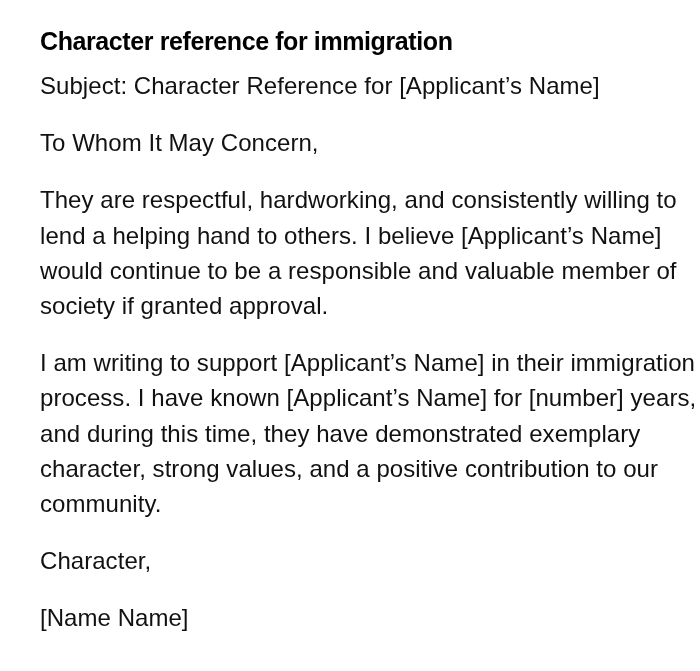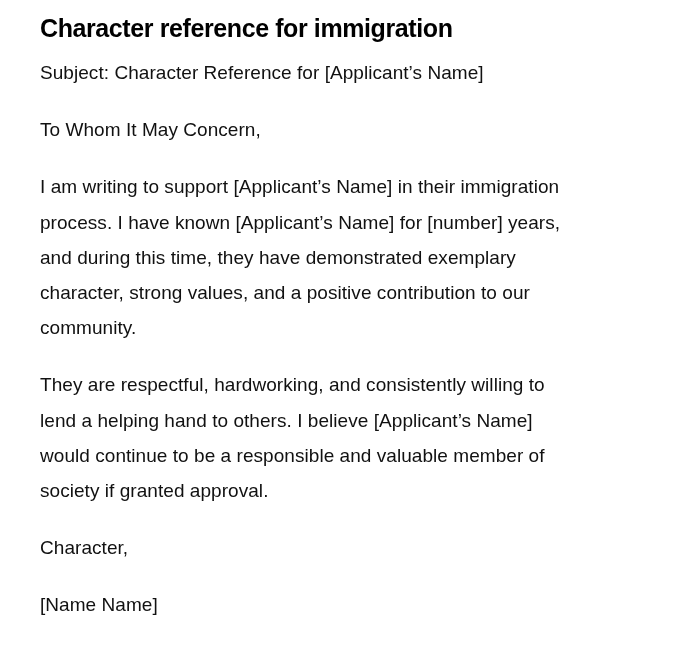--- a/index.html
+++ b/index.html
@@ -1,50 +1,50 @@
 <!DOCTYPE html>
 <html><head>
   <meta charset="utf-8">
   <style>
     html, body { margin: 0; padding: 0; background: #ffffff; }
     body { width: 700px; height: 671px; overflow: hidden; color: #111111; }
-    .page { padding: 11px 40px 0 40px; font-family: "Liberation Sans", sans-serif; }
+    .page { padding: 24px 40px 0 40px; font-family: "Liberation Sans", sans-serif; }
     .title {
       font-size: 25px; font-weight: bold; letter-spacing: -0.4px;
       margin: 0; line-height: 34px; color: #000000;
     }
     .para {
-      font-size: 19px; line-height: 35.2px; margin: 0;
+      font-size: 24px; line-height: 35.2px; margin: 0;
       letter-spacing: 0.05px;
     }
     .subject { margin-top: 10px; }
     .gap { margin-top: 22px; }
     .line { display: block; white-space: nowrap; }
   </style>
 </head>
 <body>
 
 <div class="page">
   <h1 class="title">Character reference for immigration</h1>
 
   <p class="para subject">Subject: Character Reference for [Applicant’s Name]</p>
 
   <p class="para gap">To Whom It May Concern,</p>
 
   <p class="para gap">
+    <span class="line">They are respectful, hardworking, and consistently willing to</span>
+    <span class="line">lend a helping hand to others. I believe [Applicant’s Name]</span>
+    <span class="line">would continue to be a responsible and valuable member of</span>
+    <span class="line">society if granted approval.</span>
+  </p>
+
+  <p class="para gap">
     <span class="line">I am writing to support [Applicant’s Name] in their immigration</span>
     <span class="line">process. I have known [Applicant’s Name] for [number] years,</span>
     <span class="line">and during this time, they have demonstrated exemplary</span>
     <span class="line">character, strong values, and a positive contribution to our</span>
     <span class="line">community.</span>
-  </p>
-
-  <p class="para gap">
-    <span class="line">They are respectful, hardworking, and consistently willing to</span>
-    <span class="line">lend a helping hand to others. I believe [Applicant’s Name]</span>
-    <span class="line">would continue to be a responsible and valuable member of</span>
-    <span class="line">society if granted approval.</span>
   </p>
 
   <p class="para gap">Character,</p>
 
   <p class="para gap">[Name Name]</p>
 </div>
 
 </body></html>

